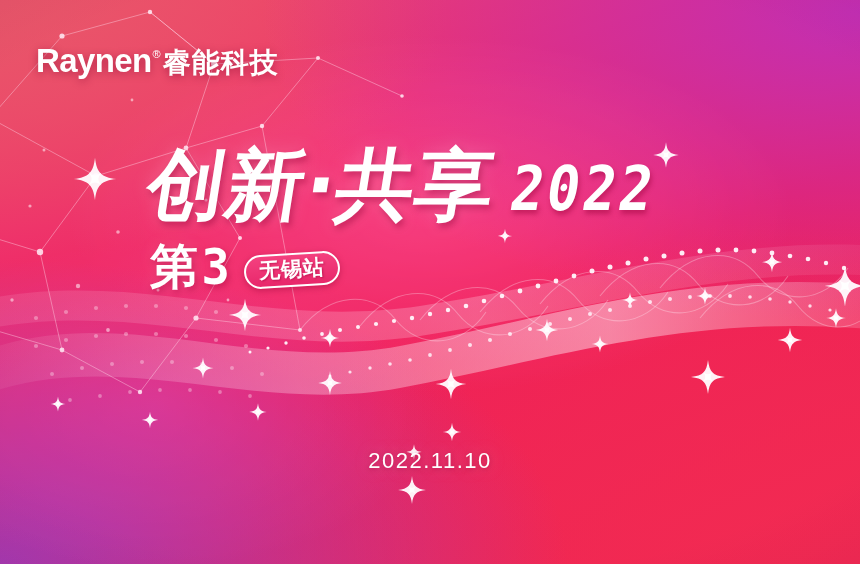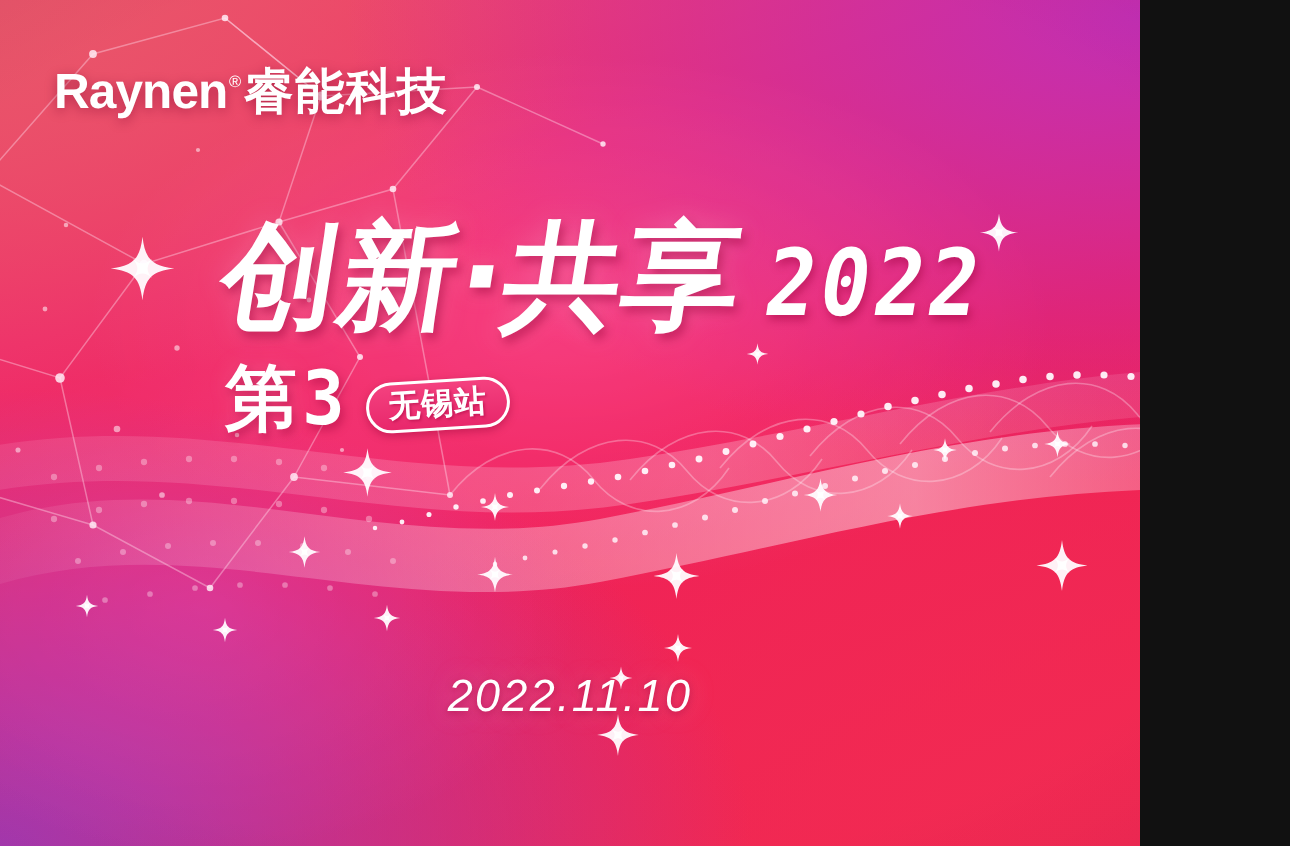--- a/index.html
+++ b/index.html
@@ -1,18 +1,18 @@
 <!DOCTYPE html>
 <html><head>
 <meta charset="utf-8">
 <style>
   html,body{margin:0;padding:0;background:#111;}
   #banner{
     position:relative;
-    width:760px;height:564px;
+    width:860px;height:564px;
     overflow:hidden;
     font-family:"Liberation Sans","DejaVu Sans",sans-serif;
     -webkit-font-smoothing:antialiased;
   }
 
   
   .bg-base{
     position:absolute;inset:0;
     background:
       radial-gradient(120% 95% at 100% 2%,   #c22fb4 0%, rgba(194,47,180,0) 58%),
@@ -45,21 +45,21 @@
   }
   .logo-latin{
     font-size:33px;font-weight:bold;color:#ffffff;
     letter-spacing:-.6px;line-height:1;
   }
   .logo-reg{
     font-size:11px;color:#ffffff;line-height:1;
     position:relative;top:-14px;left:1px;margin-right:3px;
   }
   .logo-cn{
-    font-size:33px;font-weight:bold;color:#ffffff;line-height:1;
+    font-size:28px;font-weight:bold;color:#ffffff;line-height:1;
     letter-spacing:1px;
     font-family:"DejaVu Sans","Liberation Sans",sans-serif;
   }
 
   
   .headline{
     position:absolute;left:148px;top:148px;
     display:flex;align-items:flex-end;
   }
   .headline-cn{
@@ -107,24 +107,23 @@
     transform:rotate(-3.5deg);
     box-shadow:0 2px 6px rgba(140,0,50,.40);
     text-shadow:1px 1px 2px rgba(160,0,60,.5);
     white-space:nowrap;
   }
 
   
   .date{
     position:absolute;left:0;right:0;top:448px;
     text-align:center;
-    font-size:30px;color:#ffffff;
+    font-size:22px;color:#ffffff;
     letter-spacing:1.5px;font-weight:400;
     text-shadow:0 1px 5px rgba(150,0,55,.5), 0 0 16px rgba(255,200,220,.35);
-    font-style:italic;
   }
 </style>
 </head>
 <body>
 
 <div id="banner">
 
   <div class="bg-base"></div>
   <div class="bg-wash"></div>
 

